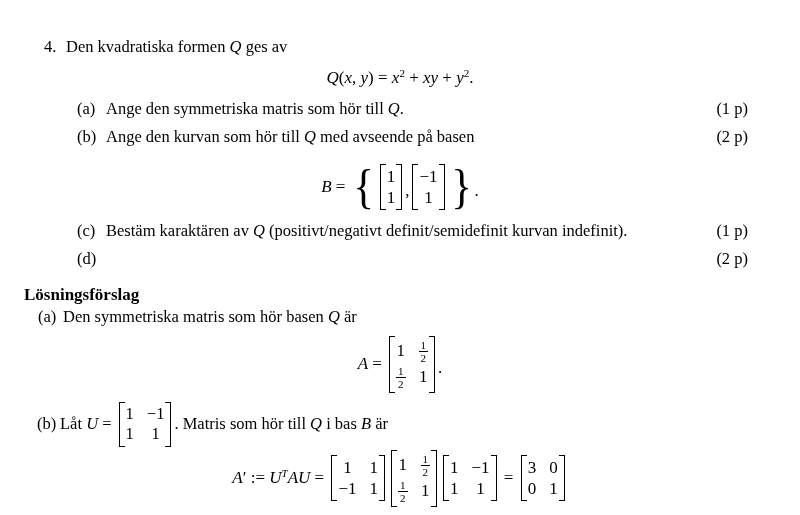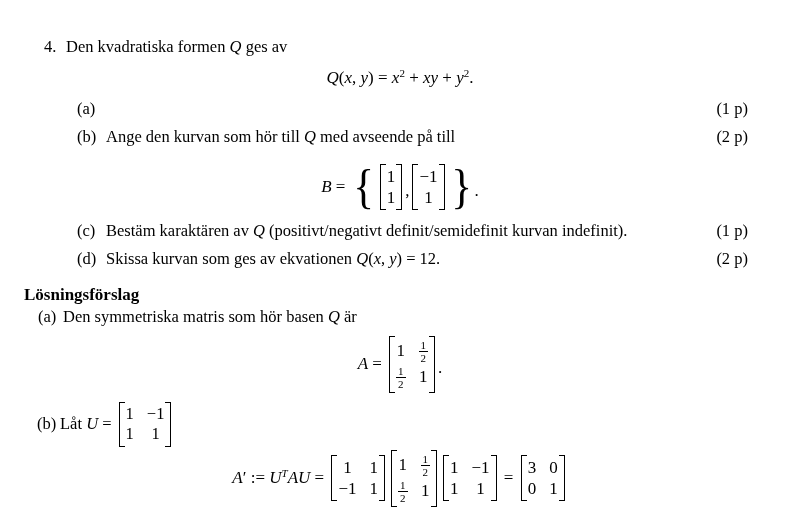--- a/index.html
+++ b/index.html
@@ -52,26 +52,27 @@
 <body>
 
 <div class="page">
 
   <div class="row" id="prob-line"><span class="pnum">4.</span><span><span>Den kvadratiska formen </span><span class="it">Q</span><span> ges av</span></span></div>
 
   <div class="row" id="eq1"><span class="it">Q</span><span>(</span><span class="it">x</span><span>, </span><span class="it">y</span><span>) = </span><span class="it">x</span><span class="sup">2</span><span> + </span><span class="it">xy</span><span> + </span><span class="it">y</span><span class="sup">2</span><span>.</span></div>
 
   <div class="item" id="item-a">
       <span class="ilabel">(a)</span>
+      <span><span>Ange den symmetriska matris som hör till </span><span class="it">Q</span><span>.</span></span>
       <span class="pts">(1 p)</span>
     </div>
 
   <div class="item" id="item-b">
       <span class="ilabel">(b)</span>
-      <span><span>Ange den kurvan som hör till </span><span class="it">Q</span><span> med avseende på till</span></span>
+      <span><span>Ange den kurvan som hör till </span><span class="it">Q</span><span> med avseende på basen</span></span>
       <span class="pts">(2 p)</span>
     </div>
 
   <div class="disp" id="eqB">
       <span class="seg"><span class="it">B</span><span> = </span></span>
       <span class="brace">{</span>
       <span class="mat col">
         <span class="cell">1</span>
         <span class="cell">1</span>
       </span>
@@ -85,21 +86,20 @@
     </div>
 
   <div class="item" id="item-c">
       <span class="ilabel">(c)</span>
       <span><span>Bestäm karaktären av </span><span class="it">Q</span><span> (positivt/negativt definit/semidefinit kurvan indefinit).</span></span>
       <span class="pts">(1 p)</span>
     </div>
 
   <div class="item" id="item-d">
       <span class="ilabel">(d)</span>
-      <span><span>Skissa kurvan som ges av ekvationen </span><span class="it">Q</span><span>(</span><span class="it">x</span><span>, </span><span class="it">y</span><span>) = 12.</span></span>
       <span class="pts">(2 p)</span>
     </div>
 
   <div class="row" id="heading">Lösningsförslag</div>
 
   <div class="row" id="sol-a">
       <span class="ilabel">(a)</span>
       <span><span>Den symmetriska matris som hör basen </span><span class="it">Q</span><span> är</span></span>
     </div>
 
@@ -126,20 +126,21 @@
 
   <div class="row" id="sol-b">
       <span class="ilabel">(b)</span>
       <span class="seg"><span>Låt </span><span class="it">U</span><span> = </span></span>
       <span class="mat">
         <span class="cell">1</span>
         <span class="cell">−1</span>
         <span class="cell">1</span>
         <span class="cell">1</span>
       </span>
+      <span class="seg"><span>. Matris som hör till </span><span class="it">Q</span><span> i bas </span><span class="it">B</span><span> är</span></span>
     </div>
 
   <div class="disp" id="eqF">
       <span class="seg"><span class="it">A</span><span>′</span><span> := </span><span class="it">U</span><span class="sup it">T</span><span class="it">AU</span><span> = </span></span>
       <span class="mat">
         <span class="cell">1</span>
         <span class="cell">1</span>
         <span class="cell">−1</span>
         <span class="cell">1</span>
       </span>

